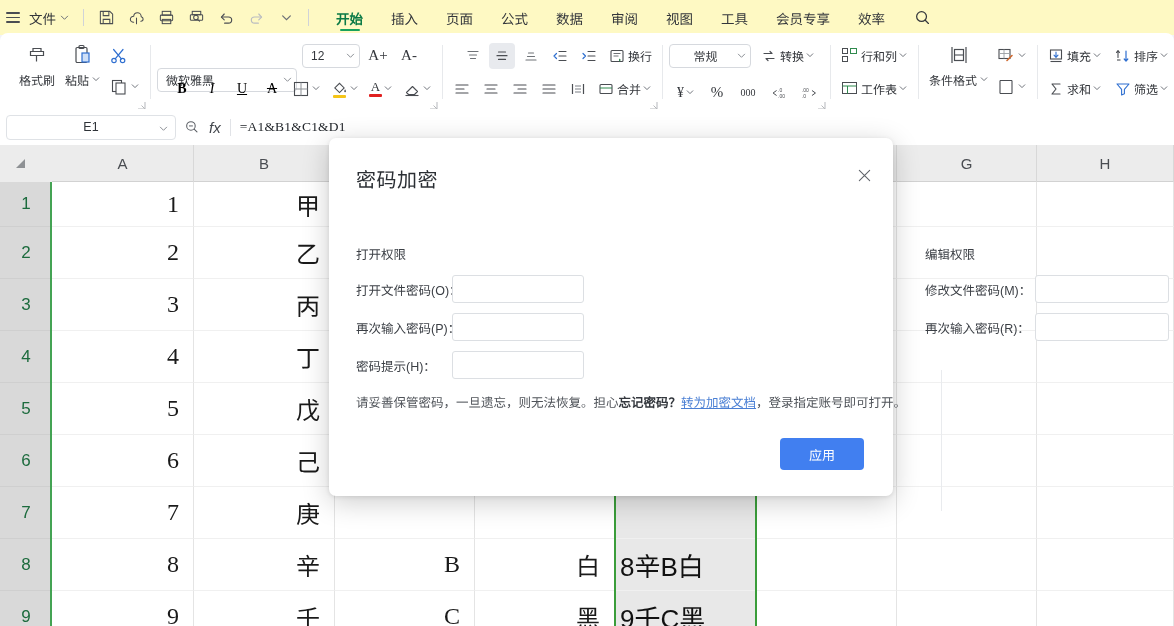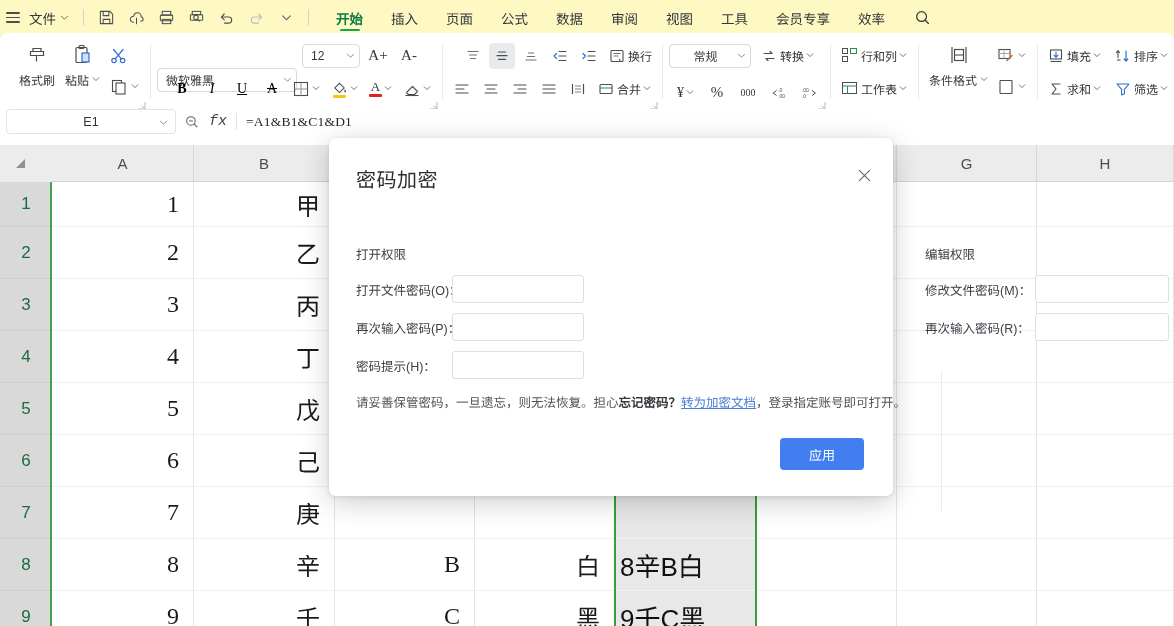--- a/index.html
+++ b/index.html
@@ -56,27 +56,27 @@
   .sbtn { height:26px; min-width:26px; padding:0 3px; display:flex; align-items:center; justify-content:center; border-radius:4px; gap:2px; }
   .sbtn.on { background:#e8eaee; }
   .sbtn .tx { font-size:12px; color:#33363b; white-space:nowrap; }
   .combo { height:24px; border:1px solid #d6d9de; border-radius:4px; background:#fff; display:flex; align-items:center; padding:0 4px 0 8px; gap:4px; }
   .combo .val { font-size:12px; color:#33363b; white-space:nowrap; overflow:hidden; }
   .chev { width:9px;height:9px; flex:0 0 9px; }
   .chev svg{display:block}
   .underbar { display:block; height:3px; border-radius:1px; margin-top:1px; width:13px; }
 
   
-  .fbar { position:absolute; top:109px; left:0; width:1174px; height:36px; background:#ffffff; display:flex; padding:0 6px; gap:8px;}
+  .fbar { position:absolute; top:109px; left:0; width:1174px; height:36px; background:#ffffff; display:flex; align-items:center; padding:0 6px; gap:8px;}
   .namebox { width:170px; height:25px; border:1px solid #dfe2e6; border-radius:4px; background:#fff; display:flex; align-items:center; justify-content:center; position:relative;}
   .namebox .val { font-size:12.5px; color:#2f3338; }
   .namebox .chev { position:absolute; right:7px; top:8px;}
   .fx-area { flex:1; height:25px; display:flex; align-items:center; gap:9px; }
   .fx-area .zoomi, .fx-area .fxi { display:flex; align-items:center; justify-content:center; }
-  .fx-area .fxi { font-style:italic; font-family:Liberation Mono, monospace; font-size:15px; color:#43474d;}
+  .fx-area .fxi { font-style:italic; font-family:Liberation Sans, sans-serif; font-size:15px; color:#43474d;}
   .fx-sep { width:1px; height:17px; background:#e1e3e7; }
   .fx-input { flex:1; font-size:13.5px; color:#22262b; font-family:"Liberation Serif", serif; letter-spacing:.2px;}
 
   
   .grid { position:absolute; top:145px; left:0; width:1174px; height:481px; background:#fff; overflow:hidden; }
   .colhead { position:absolute; top:0; left:0; width:1174px; height:37px; background:#ececec; border-bottom:1px solid #d2d2d2;}
   .corner { position:absolute; left:0; top:0; width:52px; height:37px; background:#ececec; }
   .corner .tri { position:absolute; left:16px; top:14px; width:0;height:0;
      border-left:9px solid transparent; border-bottom:9px solid #8e9194; }
   .ch { position:absolute; top:0; height:37px; line-height:37px; text-align:center; font-size:15px; color:#4a4d52; border-right:1px solid #d8d8d8;}

